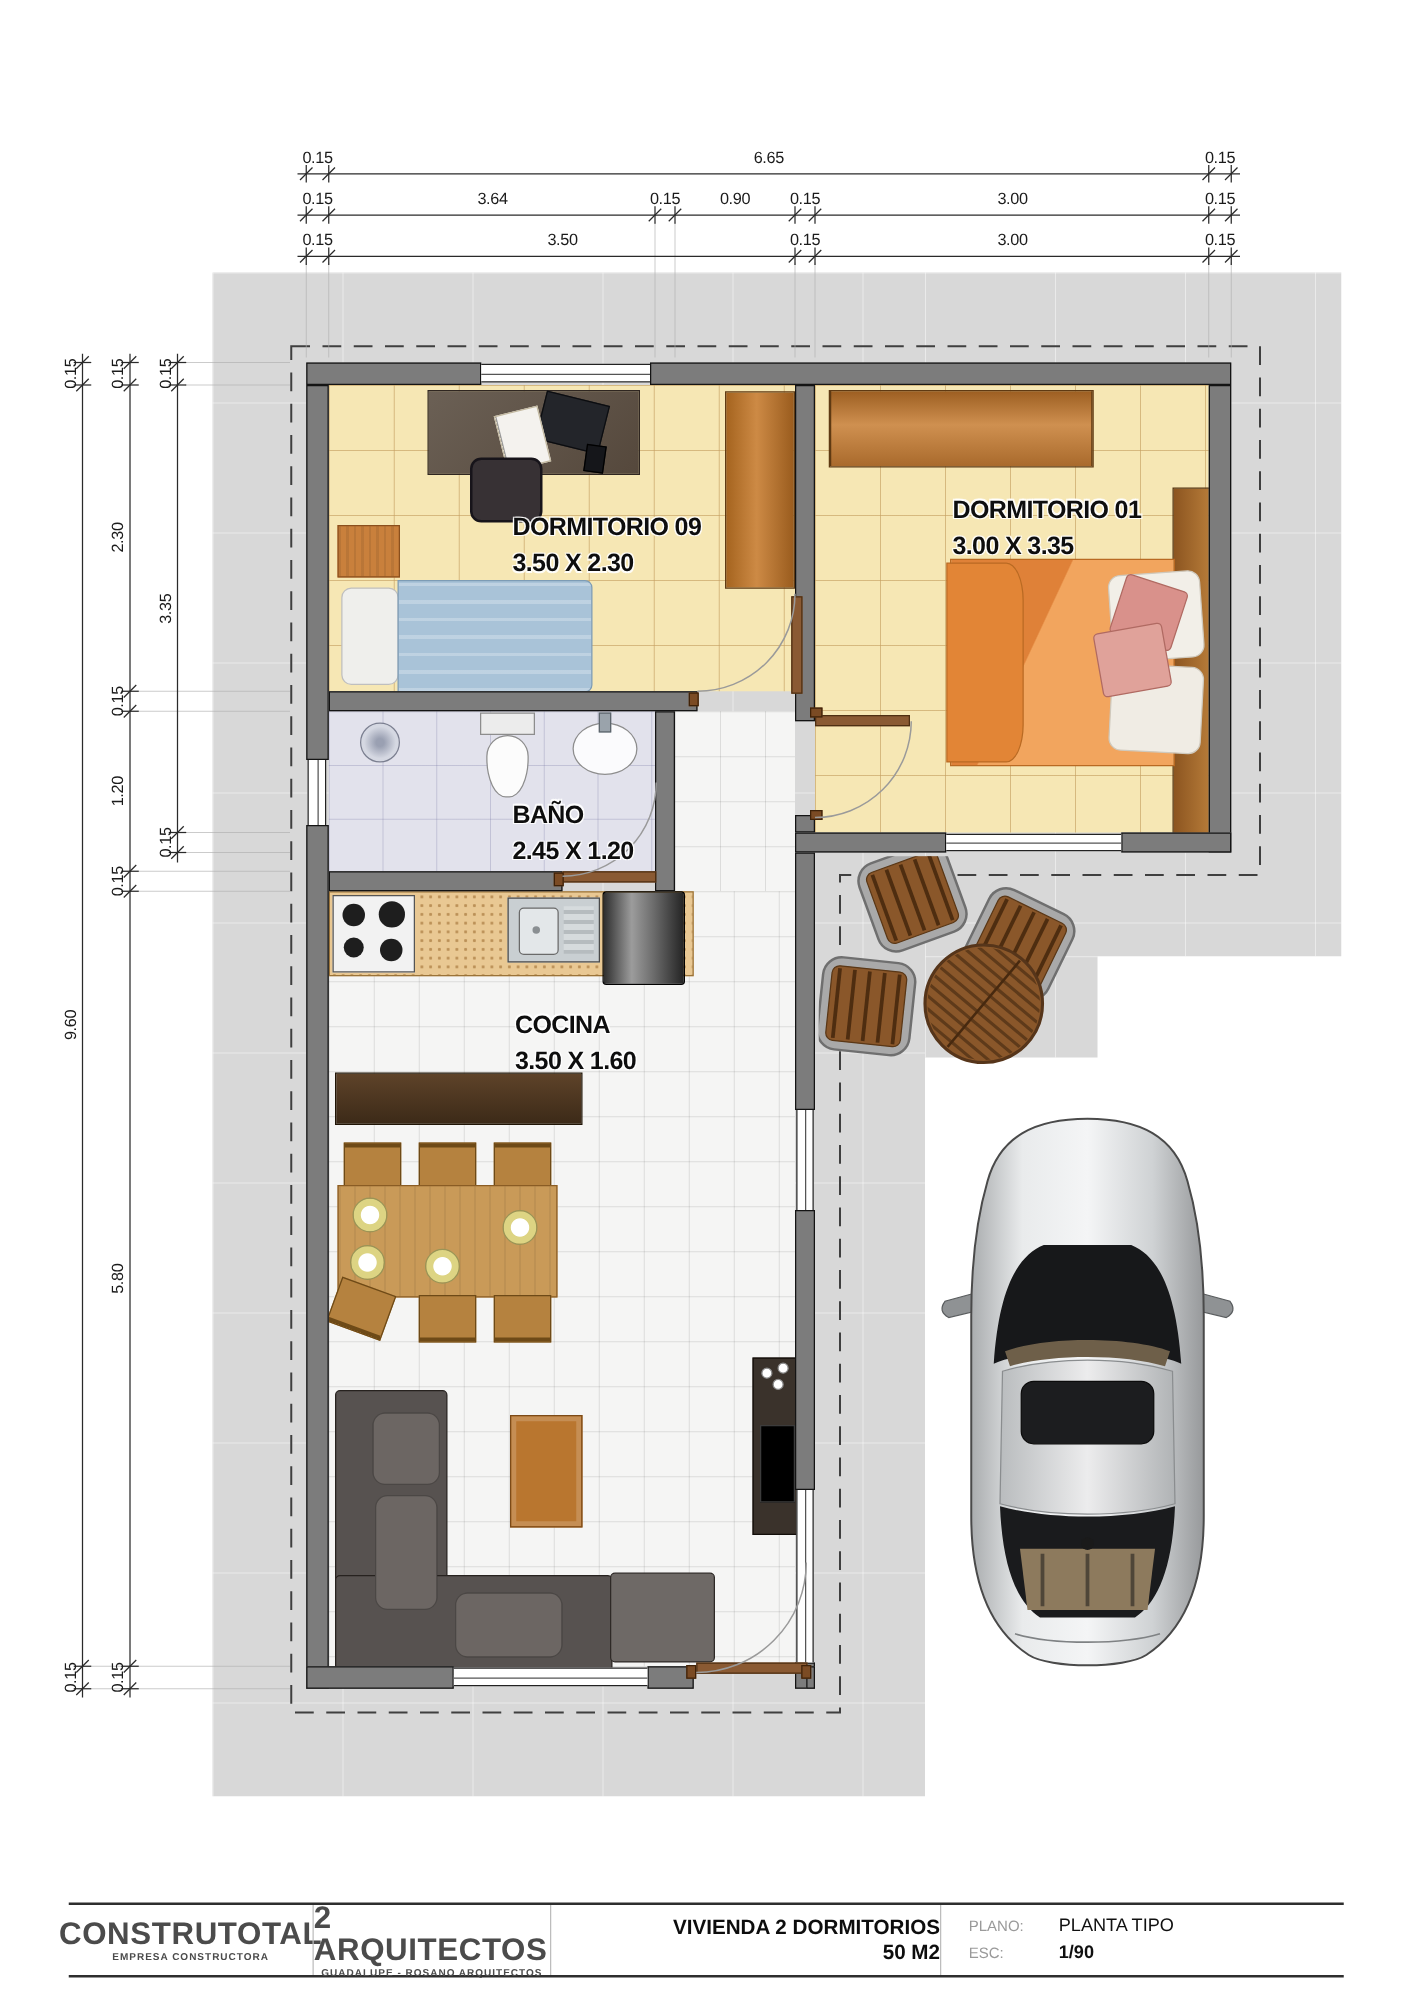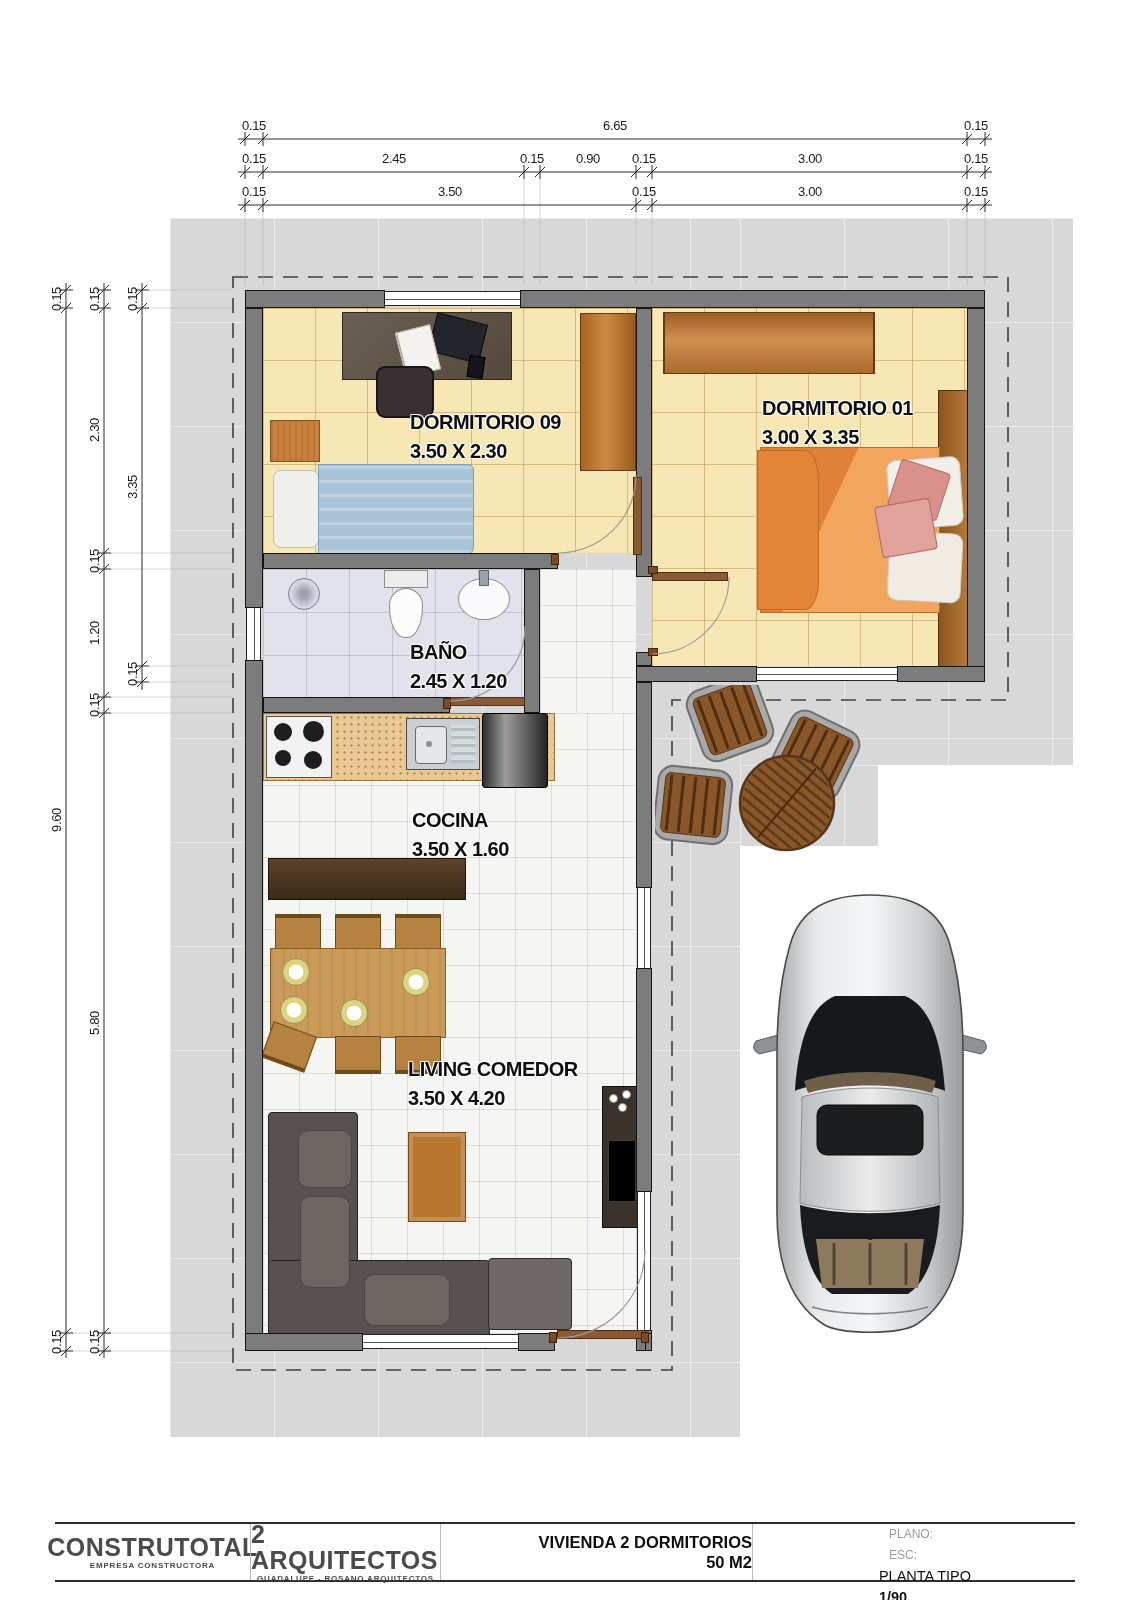--- a/index.html
+++ b/index.html
@@ -50,21 +50,21 @@
   svg.obj{position:absolute;z-index:4;pointer-events:none;}
   
   #titleblock{position:absolute;left:55px;top:1522px;width:1020px;height:56px;z-index:9;
       border-top:2px solid #2e2e2e;border-bottom:2px solid #2e2e2e;display:flex;align-items:stretch;}
   .tb-sec{display:flex;flex-direction:column;justify-content:center;align-items:center;box-sizing:border-box;}
   .tb-div{border-left:1px solid #bdbdbd;}
   .tb-big{font-size:25px;font-weight:bold;color:#4b4b4b;letter-spacing:0.5px;line-height:26px;}
   .tb-small{font-size:8px;font-weight:bold;color:#4b4b4b;letter-spacing:0.8px;margin-top:1px;}
   .tb-proj{align-items:flex-end;padding-left:36px;}
   .tb-proj .l1{font-size:16.5px;font-weight:bold;color:#0d0d0d;line-height:20px;}
-  .tb-plan{flex-direction:column;justify-content:flex-start;padding-left:22px;gap:0;}
+  .tb-plan{flex-direction:row;justify-content:flex-start;padding-left:22px;gap:0;}
   .tb-col{display:flex;flex-direction:column;justify-content:center;}
   .tb-lab{font-size:12px;color:#9a9a9a;line-height:21px;}
   .tb-val{font-size:14.5px;color:#101010;line-height:21px;}
   .tb-val.b{font-weight:bold;}
 </style>
 </head>
 <body>
 
 <div id="stage">
 
@@ -376,21 +376,21 @@
       <path d="M729,577 A77,77 0 0 1 652,654"></path>
       <path d="M450,701 A75,75 0 0 0 525,626"></path>
       <path d="M557,1338 A88,88 0 0 0 645,1250"></path>
     </g>
   </svg>
 
   <span class="dim" style="left:254px;top:118px;">0.15</span>
   <span class="dim" style="left:615px;top:118px;">6.65</span>
   <span class="dim" style="left:976px;top:118px;">0.15</span>
   <span class="dim" style="left:254px;top:151px;">0.15</span>
-  <span class="dim" style="left:394px;top:151px;">2.45</span>
+  <span class="dim" style="left:394px;top:151px;">3.64</span>
   <span class="dim" style="left:532px;top:151px;">0.15</span>
   <span class="dim" style="left:588px;top:151px;">0.90</span>
   <span class="dim" style="left:644px;top:151px;">0.15</span>
   <span class="dim" style="left:810px;top:151px;">3.00</span>
   <span class="dim" style="left:976px;top:151px;">0.15</span>
   <span class="dim" style="left:254px;top:184px;">0.15</span>
   <span class="dim" style="left:450px;top:184px;text-align:center;">3.50</span>
   <span class="dim" style="left:644px;top:184px;">0.15</span>
   <span class="dim" style="left:810px;top:184px;">3.00</span>
   <span class="dim" style="left:976px;top:184px;">0.15</span>
@@ -418,24 +418,20 @@
       <span>3.00 X 3.35</span>
   </div>
   <div class="room-label" style="left:410px;top:638px;">
     <span>BAÑO</span>
       <span>2.45 X 1.20</span>
   </div>
   <div class="room-label" style="left:412px;top:806px;">
     <span>COCINA</span>
       <span>3.50 X 1.60</span>
   </div>
-  <div class="room-label" style="left:408px;top:1055px;">
-    <span>LIVING COMEDOR</span>
-      <span>3.50 X 4.20</span>
-  </div>
 
   <div id="titleblock">
     <div class="tb-sec" style="width:195px;">
       <div class="tb-big">CONSTRUTOTAL</div>
       <div class="tb-small">EMPRESA CONSTRUCTORA</div>
     </div>
     <div class="tb-sec tb-div" style="width:190px;">
       <div class="tb-big">2 ARQUITECTOS</div>
       <div class="tb-small">GUADALUPE - ROSANO ARQUITECTOS</div>
     </div>

